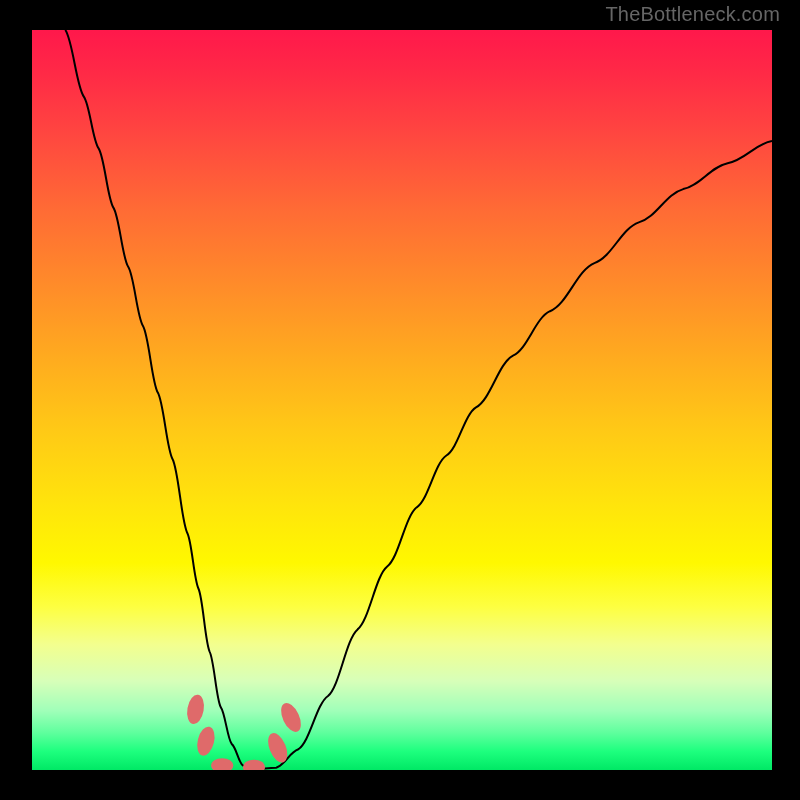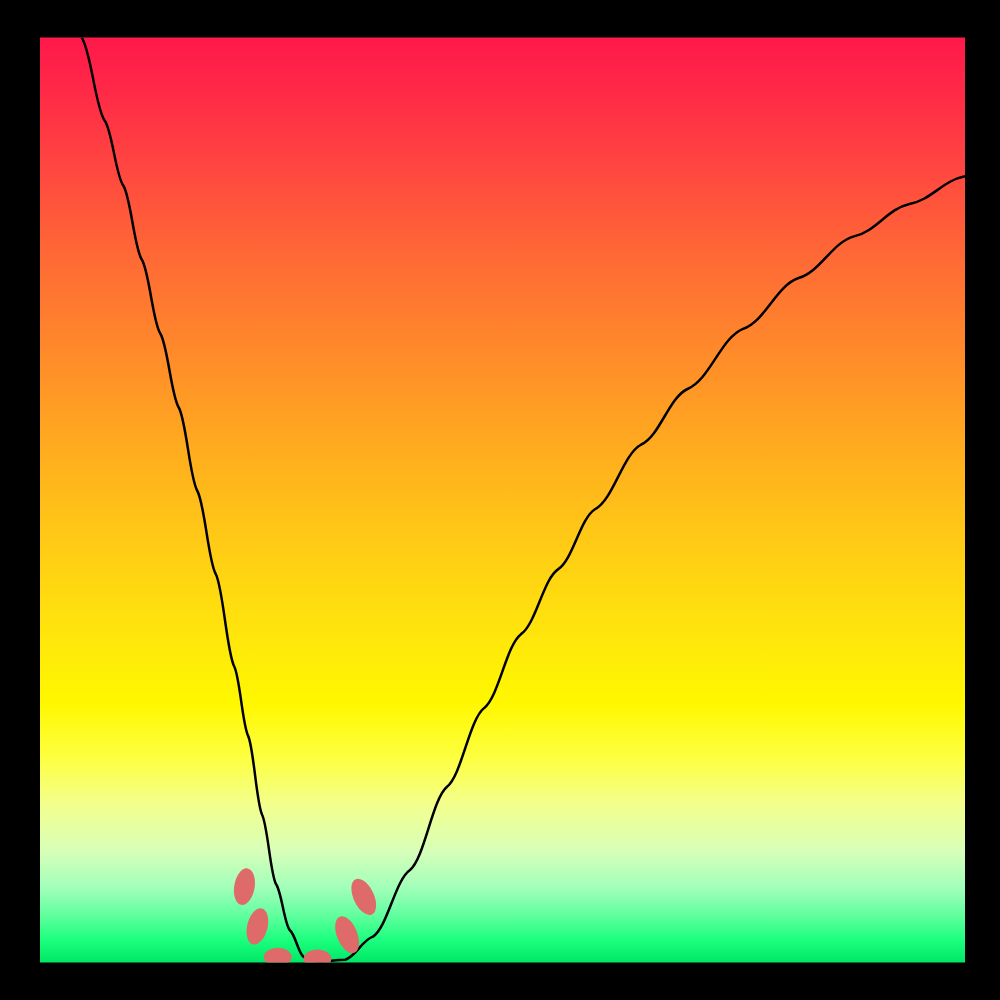--- a/index.html
+++ b/index.html
@@ -23,20 +23,21 @@
           #5eff9d 95%,
           #1dff7e 97.5%,
           #00e865 100%)}
   svg.curve{position:absolute;left:0;top:0;width:740px;height:740px;overflow:visible}
   path.main{stroke:#000;stroke-width:2;fill:none}
   .marker{fill:#df6a6a}
 </style>
 </head>
 <body>
 <div class="frame">
+  <div class="watermark">TheBottleneck.com</div>
   <div class="plot">
     <svg class="curve" viewBox="0 0 740 740">
       <path id="curvePath" class="main" d="M 33.3 0 C 40.7 9.989999999999997 44.4 56.60999999999998 51.800000000000004 66.59999999999998 C 57.72 74.36999999999999 60.68 110.63000000000001 66.6 118.40000000000002 C 72.52 127.28000000000002 75.48 168.72 81.4 177.6 C 87.32000000000001 186.48 90.28 227.91999999999996 96.2 236.79999999999995 C 102.12 245.67999999999995 105.08 287.12 111 296 C 116.92 305.99 119.88000000000001 352.60999999999996 125.80000000000001 362.59999999999997 C 131.72 372.59 134.68 419.21000000000004 140.6 429.20000000000005 C 146.52 440.3 149.48 492.09999999999997 155.4 503.19999999999993 C 159.84 511.525 162.06 550.375 166.5 558.7 C 170.94 568.135 173.16 612.1650000000001 177.6 621.6 C 182.04 629.9250000000001 184.26000000000002 668.775 188.70000000000002 677.1 C 193.14000000000001 682.65 195.36 708.5500000000001 199.8 714.1 C 204.24 717.319 206.45999999999998 732.341 210.89999999999998 735.56 C 215.33999999999997 736.115 217.56 738.7049999999999 222 739.26 C 230.88 739.038 235.32000000000002 738.002 244.20000000000002 737.78 C 253.08 735.005 257.52 722.055 266.4 719.28 C 278.24 711.288 284.15999999999997 673.992 296 666 C 307.84000000000003 656.01 313.76 609.3900000000001 325.6 599.4000000000001 C 337.44 589.965 343.36 545.9350000000001 355.2 536.5 C 367.04 527.62 372.96 486.18 384.8 477.3 C 396.64000000000004 469.53 402.56 433.27 414.40000000000003 425.49999999999994 C 426.24 418.28499999999997 432.16 384.615 444 377.40000000000003 C 458.8 369.63 466.2 333.37 481 325.59999999999997 C 495.8 318.93999999999994 503.2 287.86 518 281.2 C 535.76 273.985 544.64 240.31499999999997 562.4 233.09999999999997 C 580.16 226.99499999999998 589.04 198.505 606.8 192.4 C 624.56 187.405 633.44 164.09499999999997 651.2 159.09999999999997 C 668.96 155.21499999999997 677.8399999999999 137.08500000000004 695.5999999999999 133.20000000000005 C 713.3599999999999 129.87000000000003 722.24 114.33000000000001 740 111.00000000000001"></path>
       <g id="markers">
           <ellipse cx="163.54" cy="679.32" rx="8.139999999999999" ry="14.8" class="marker" transform="rotate(10 163.54 679.32)"></ellipse>
           <ellipse cx="173.89999999999998" cy="711.14" rx="8.139999999999999" ry="14.8" class="marker" transform="rotate(14 173.89999999999998 711.14)"></ellipse>
           <ellipse cx="190.18" cy="735.56" rx="11.1" ry="7.4" class="marker"></ellipse>
           <ellipse cx="222" cy="737.04" rx="11.1" ry="7.4" class="marker"></ellipse>
           <ellipse cx="245.68" cy="717.8" rx="8.139999999999999" ry="15.540000000000001" class="marker" transform="rotate(-22 245.68 717.8)"></ellipse>
           <ellipse cx="259" cy="687.46" rx="8.139999999999999" ry="15.540000000000001" class="marker" transform="rotate(-25 259 687.46)"></ellipse>

